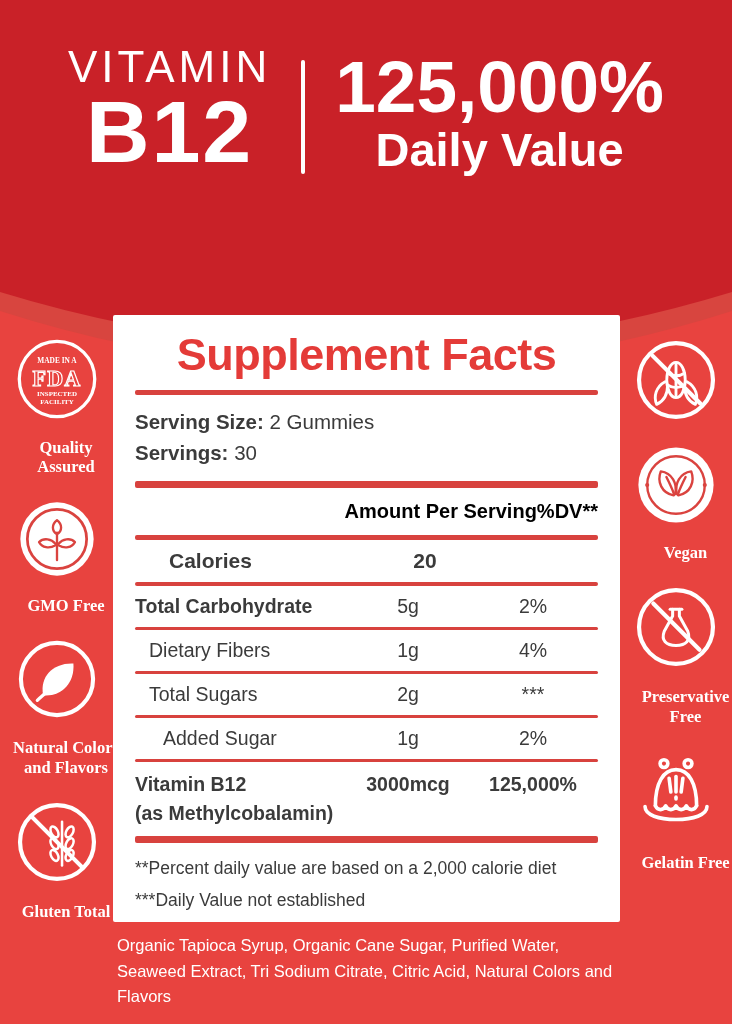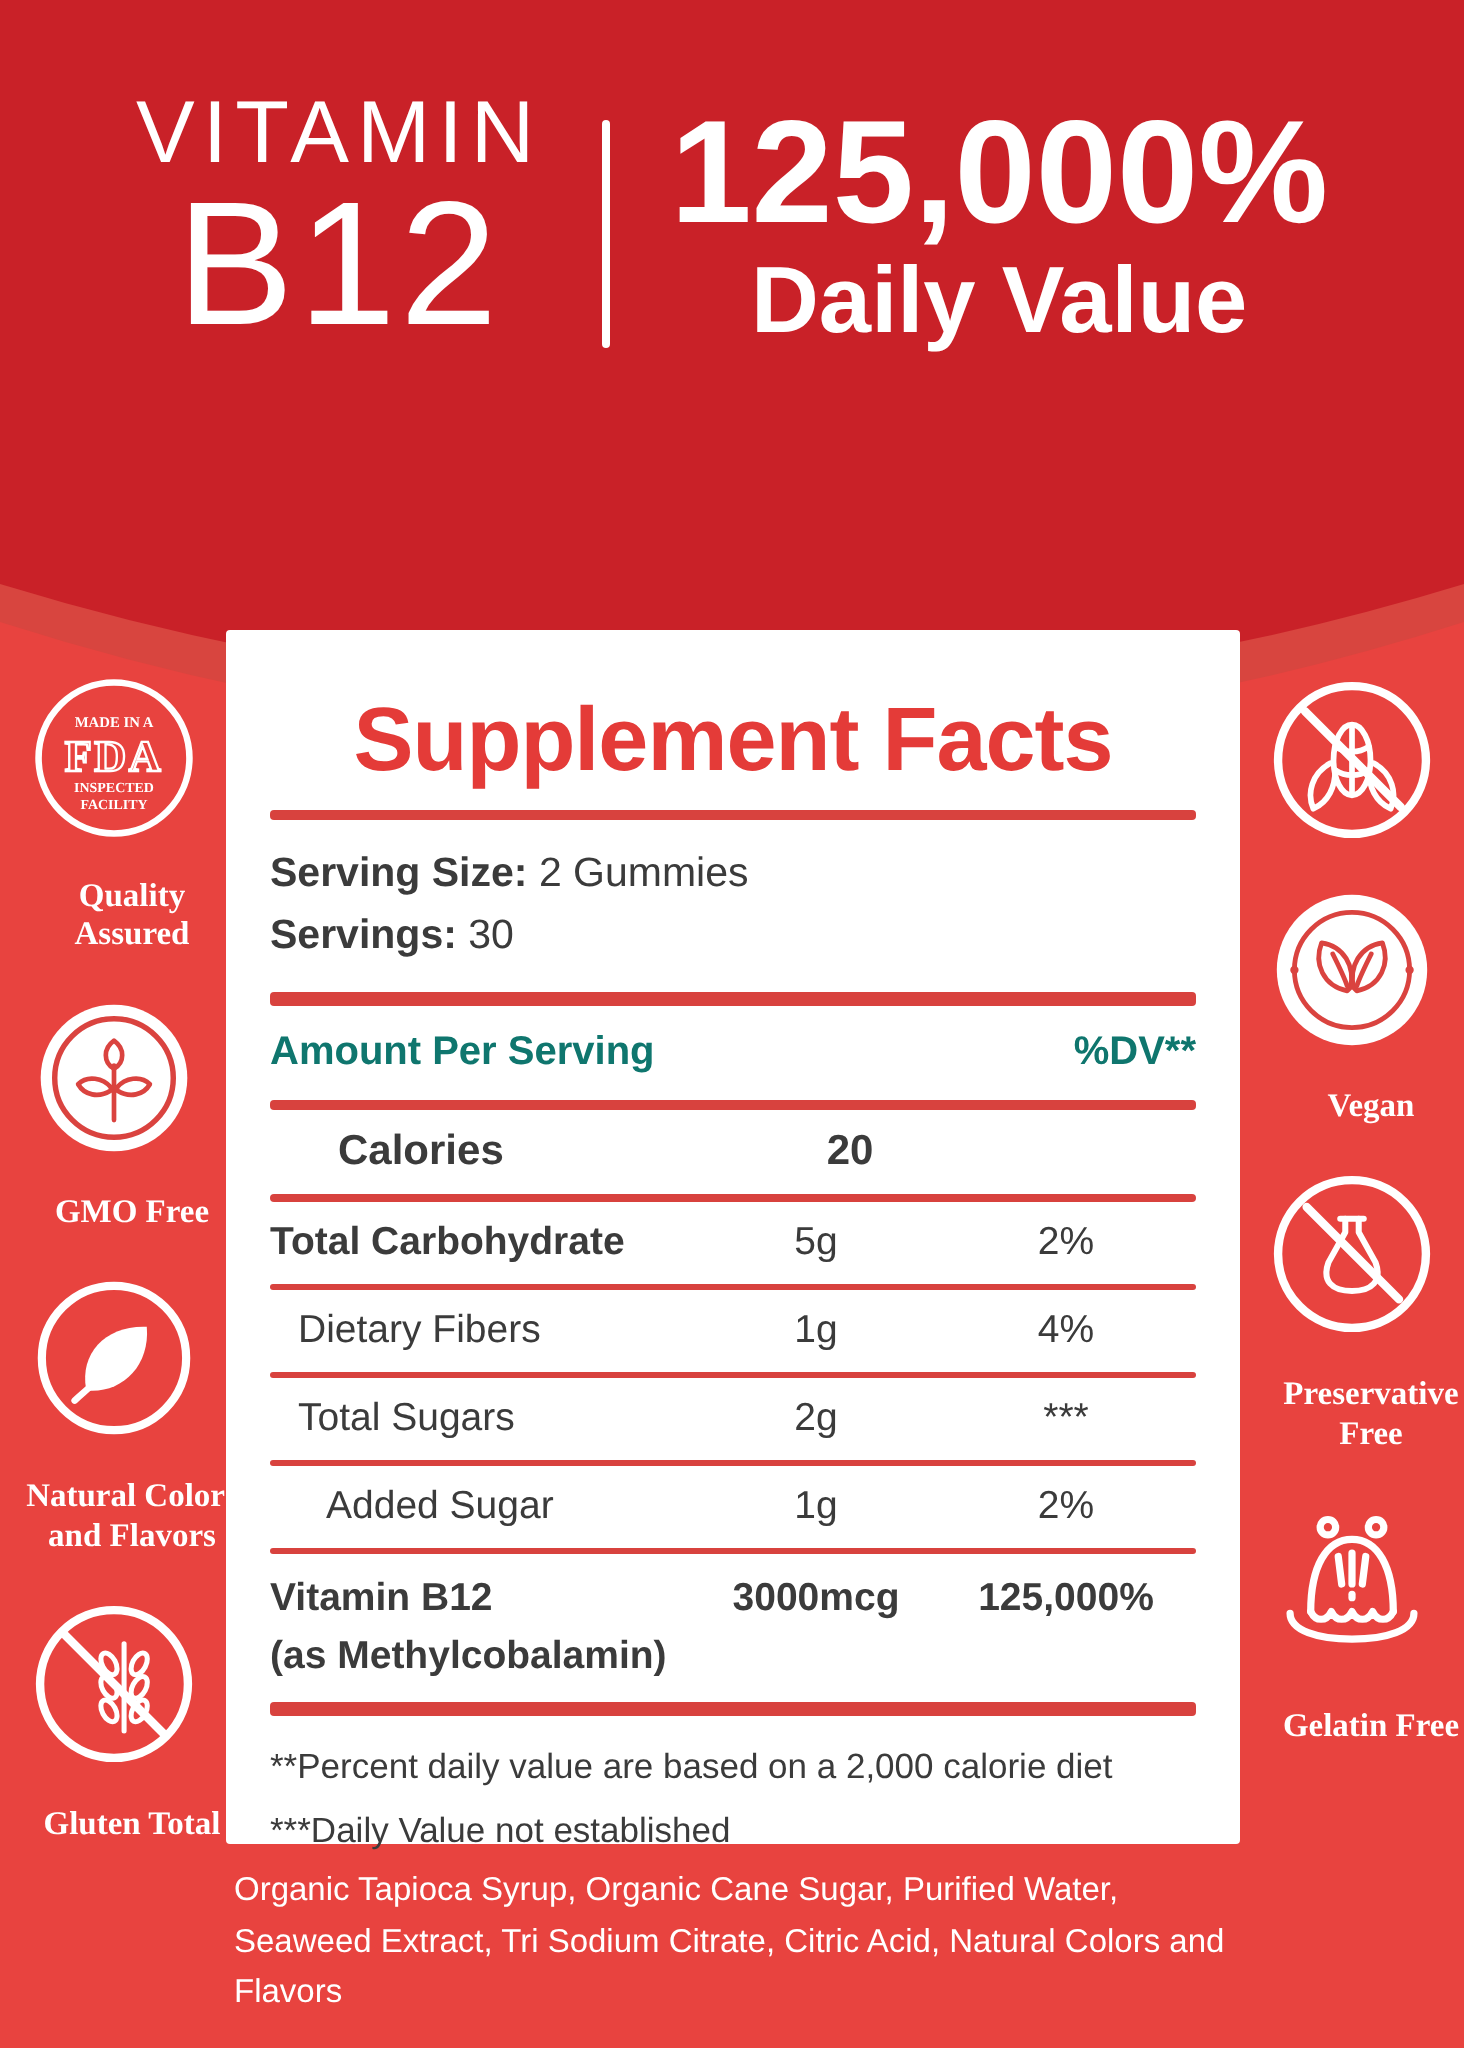--- a/index.html
+++ b/index.html
@@ -9,47 +9,47 @@
     font-family:"Liberation Sans", sans-serif;
     -webkit-font-smoothing:antialiased;
   }
   
   .top-curve{position:absolute;top:0;left:0;width:732px;height:440px;z-index:1;}
   
   .header{position:absolute;top:44px;left:0;right:0;z-index:2;
     display:flex;justify-content:center;align-items:center;color:#fff;}
   .brand{text-align:center;}
   .brand-l1{font-size:44px;font-weight:400;letter-spacing:4px;line-height:1.05;}
-  .brand-l2{font-size:88px;font-weight:400;letter-spacing:2px;line-height:1.0;margin-top:-2px;}
+  .brand-l2{font-size:88px;font-weight:700;letter-spacing:2px;line-height:1.0;margin-top:-2px;}
   .vline{width:4px;height:114px;background:#fff;border-radius:2px;margin:14px 30px 0 30px;}
   .dvblock{text-align:center;margin-top:6px;}
   .dv1{font-size:73px;font-weight:800;line-height:1.0;letter-spacing:0px;}
   .dv2{font-size:47px;font-weight:600;line-height:1.08;margin-top:2px;}
   
   .badge-col{position:absolute;top:338px;z-index:2;display:flex;flex-direction:column;align-items:center;}
   .badge-col.left{left:0;width:113px;gap:23px;}
   .badge-col.right{right:0;width:112px;gap:23px;}
   .badge{display:flex;flex-direction:column;align-items:center;gap:18px;width:100%;font-family:Liberation Serif, serif;}
   .badge-label{color:#fff;font-size:16.5px;font-weight:700;text-align:center;line-height:1.18;width:100%;margin-left:19px;}
   .badge svg{display:block;}
   
   .card{position:absolute;left:113px;top:315px;width:507px;height:607px;background:#fff;
-    z-index:3;box-sizing:border-box;padding:31px 22px;border-radius:2px;}
+    z-index:3;box-sizing:border-box;padding:16px 22px;border-radius:2px;}
   .facts-title{color:#E43B38;font-size:45px;font-weight:800;text-align:center;
     letter-spacing:-0.5px;line-height:1.05;}
   .hr{background:#D8423E;border-radius:2px;}
   .h2{height:3px;}
   .h4{height:4px;}
   .h5{height:5px;}
   .h7{height:7px;}
   .mt12{margin-top:12px;}
   .serv{margin-top:12px;margin-bottom:12px;font-size:20.5px;color:#3b3b3b;line-height:1.5;}
   .serv .b{font-weight:700;}
-  .colhead{display:flex;justify-content:space-between;align-items:center;
-    padding:12px 0;color:#0f766e;font-weight:700;font-size:20px;}
+  .colhead{display:flex;justify-content:flex-end;align-items:center;
+    padding:12px 0;color:#000000;font-weight:700;font-size:20px;}
   .frow{display:grid;grid-template-columns:1fr 120px 130px;align-items:center;
     padding:9px 0;font-size:19.5px;color:#3b3b3b;}
   .frow .amt{text-align:center;}
   .frow .dv{text-align:center;}
   .frow.cal{font-size:21px;}
   .frow.cal .name,.frow.cal .amt{font-weight:700;margin-left:34px;}
   .frow.bold .name{font-weight:700;}
   .frow .name.ind1{padding-left:14px;}
   .frow .name.ind2{padding-left:28px;}
   .frow.vit{align-items:start;padding:11px 0;font-weight:700;}

